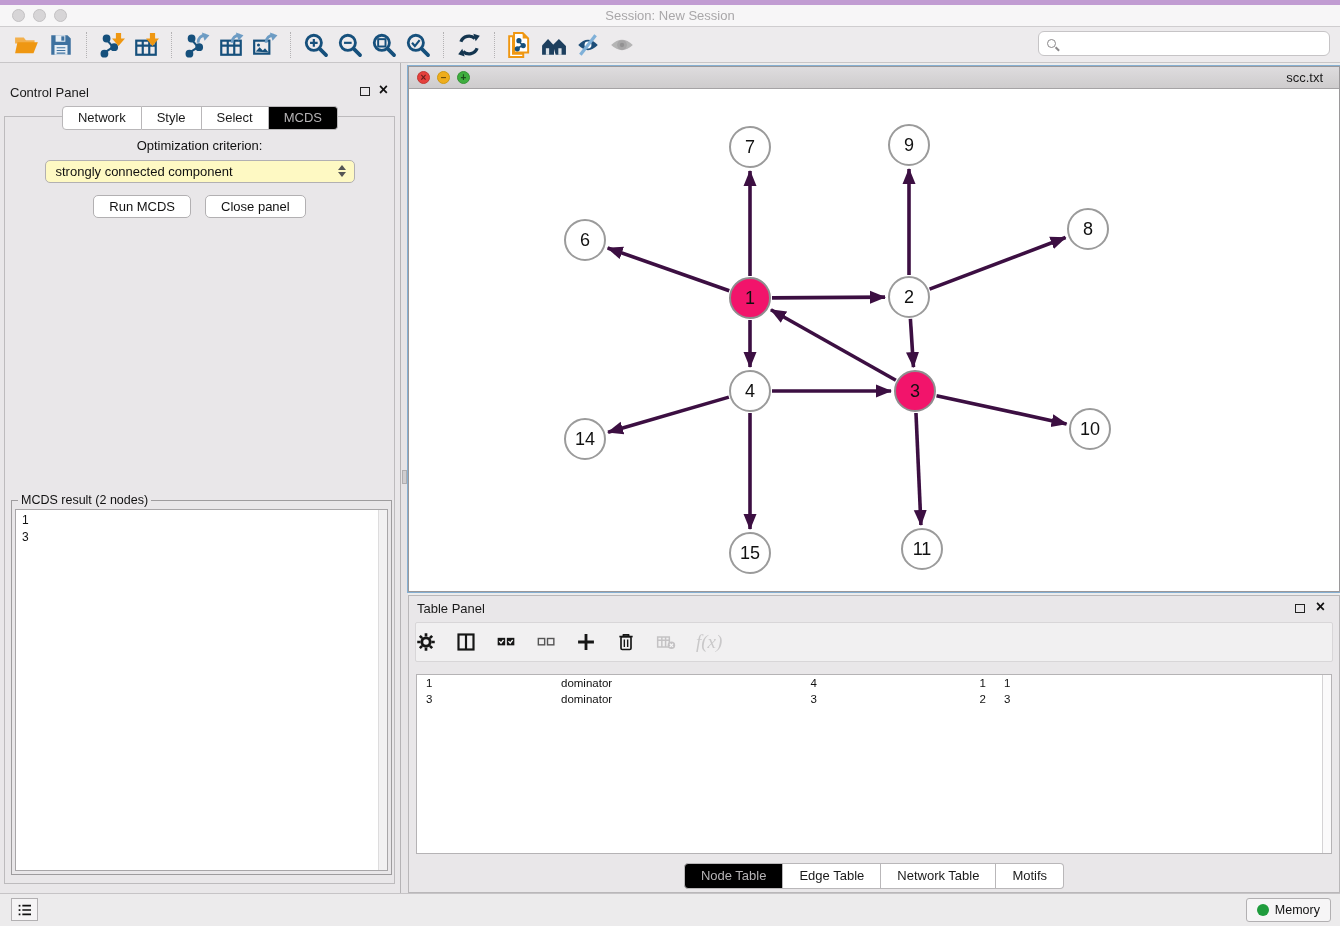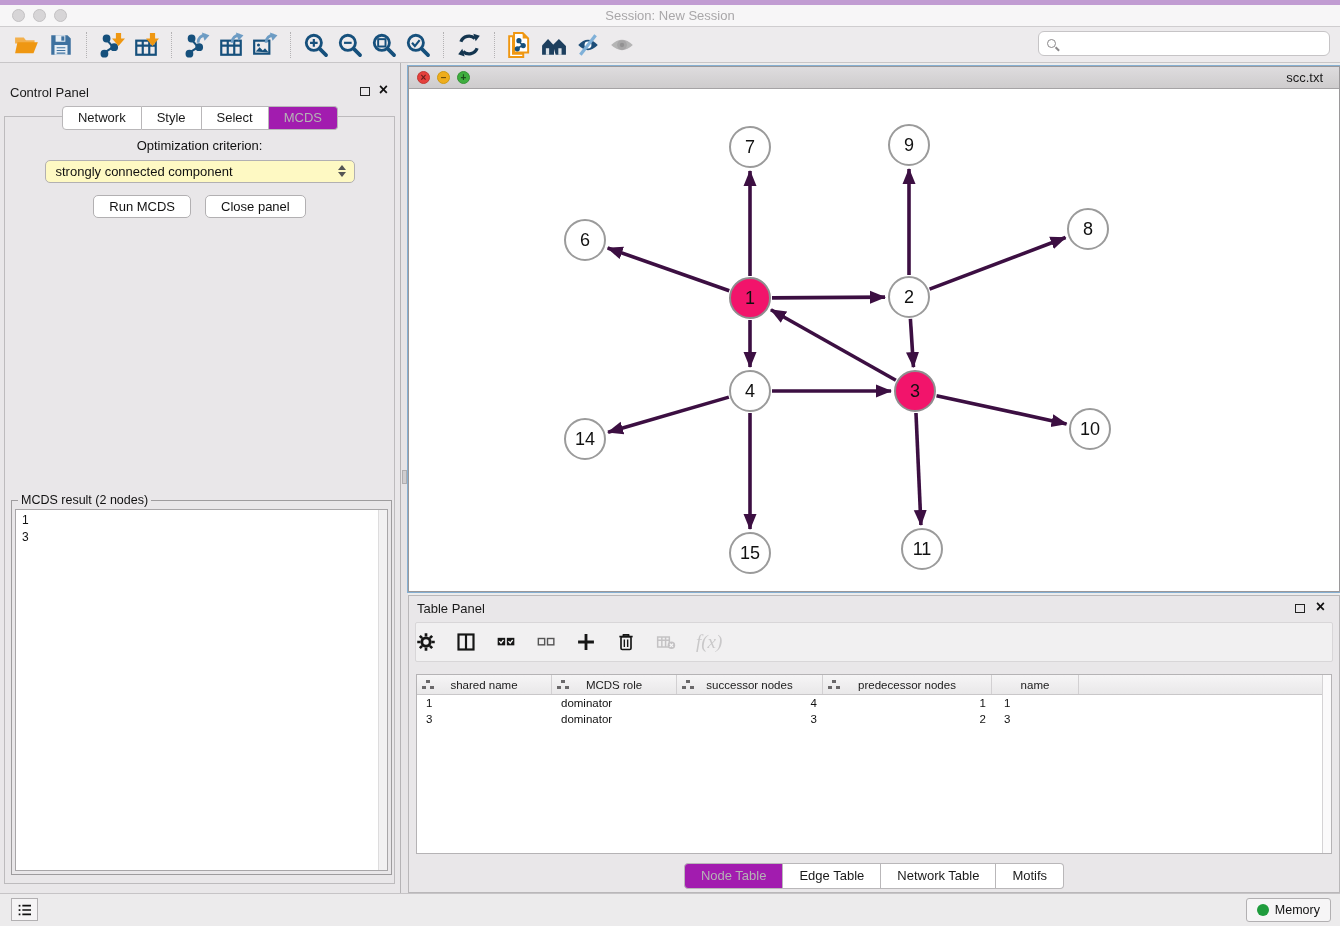--- a/index.html
+++ b/index.html
@@ -32,21 +32,21 @@
   .panel-head .ttl { position:absolute; left:10px; top:7px; font-size:13px; color:#1a1a1a; }
   .float-ic { position:absolute; top:9px; width:10px; height:9px; border:1.6px solid #222; background:transparent; }
   .close-ic { position:absolute; top:3px; font-size:16px; font-weight:800; color:#111; line-height:18px; }
   .control-panel .float-ic { right:30px; }
   .control-panel .close-ic { right:12px; }
 
   .tabbar { position:relative; display:flex; justify-content:center; margin-top:2px; z-index:2; }
   .tab { font-size:13px; padding:3px 15px 4px; background:#fff; border:1px solid #b9b7b9; border-left-width:0; color:#1a1a1a; white-space:nowrap; }
   .tab:first-child { border-left-width:1px; border-radius:4px 0 0 4px; }
   .tab:last-child { border-radius:0 4px 4px 0; }
-  .tab.active { background:#a21caf; color:#b5b3b5; }
+  .tab.active { background:#000000; color:#b5b3b5; }
 
   .cp-body { position:absolute; left:4px; right:5px; top:53px; bottom:9px; border:1px solid #bdbbbd; background:#e9e7e9; }
   .opt-label { text-align:center; margin-top:21px; font-size:13px; color:#111; }
   .dropdown { position:relative; margin:7px auto 0; width:310px; height:23px; background:#fef9c3; border:1px solid #b2b0b2; border-radius:5px; font-size:13px; color:#111; display:flex; align-items:center; padding-left:10px; }
   .dd-stepper { position:absolute; right:8px; top:4px; display:flex; flex-direction:column; gap:2px; }
   .dd-stepper i { width:0; height:0; border-left:4px solid transparent; border-right:4px solid transparent; }
   .dd-stepper i.up { border-bottom:5px solid #555; }
   .dd-stepper i.dn { border-top:5px solid #555; }
   .btn-row { display:flex; justify-content:center; gap:14px; margin-top:12px; }
   .mac-btn { background:#fff; border:1px solid #b2b0b2; border-radius:5px; font-size:13px; color:#111; padding:3px 15px; font-family:"Liberation Sans",sans-serif; }
@@ -406,41 +406,20 @@
             <path d="M2 10h14M7 6v12M11.5 6v12" stroke="#8e8c8e" stroke-width="1.8"></path>
             <circle cx="18.5" cy="16" r="4.5" fill="#8e8c8e"></circle>
             <path d="M16.6 14.1l3.8 3.8M20.4 14.1l-3.8 3.8" stroke="#fff" stroke-width="1.5"></path>
           </svg>
         </span>
         <span class="tp-ic dim">
           <span class="fx">f(x)</span>
         </span>
       </div>
     <div class="tbl">
-      <div class="thead">
-          <div class="th" style="width: 135px;">
-            <span class="hier-ic"></span>
-            <span>shared name</span>
-          </div>
-          <div class="th" style="width: 125px;">
-            <span class="hier-ic"></span>
-            <span>MCDS role</span>
-          </div>
-          <div class="th" style="width: 146px;">
-            <span class="hier-ic"></span>
-            <span>successor nodes</span>
-          </div>
-          <div class="th" style="width: 169px;">
-            <span class="hier-ic"></span>
-            <span>predecessor nodes</span>
-          </div>
-          <div class="th" style="width: 87px;">
-            <span>name</span>
-          </div>
-        </div>
       <div class="tbody">
           <div class="trow">
             <div class="td l" style="width: 135px;">1</div>
             <div class="td l" style="width: 125px;">dominator</div>
             <div class="td r" style="width: 146px;">4</div>
             <div class="td r" style="width: 169px;">1</div>
             <div class="td l2" style="width: 87px;">1</div>
           </div>
           <div class="trow">
             <div class="td l" style="width: 135px;">3</div>

